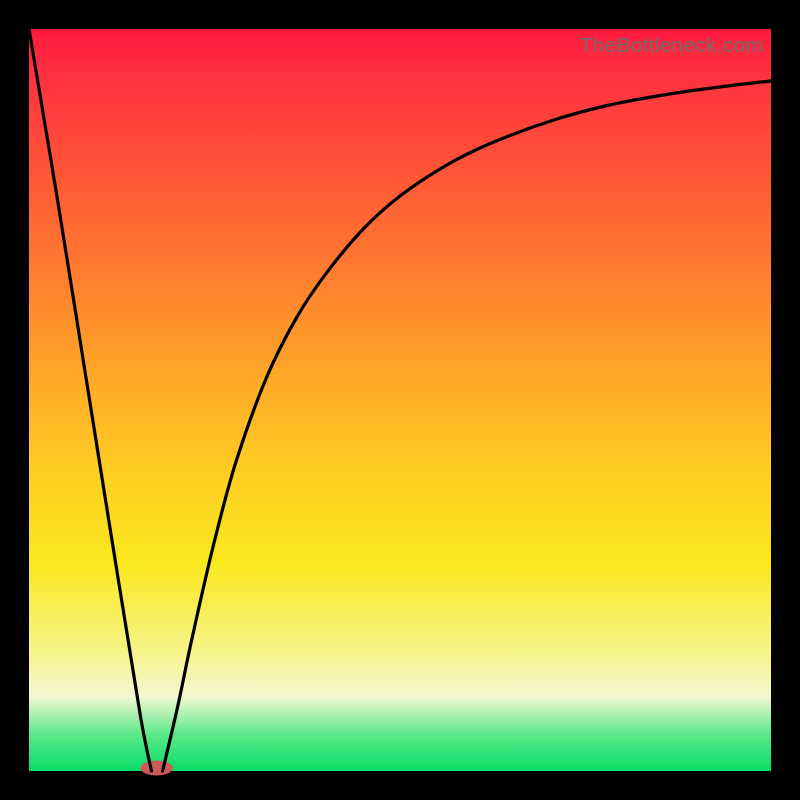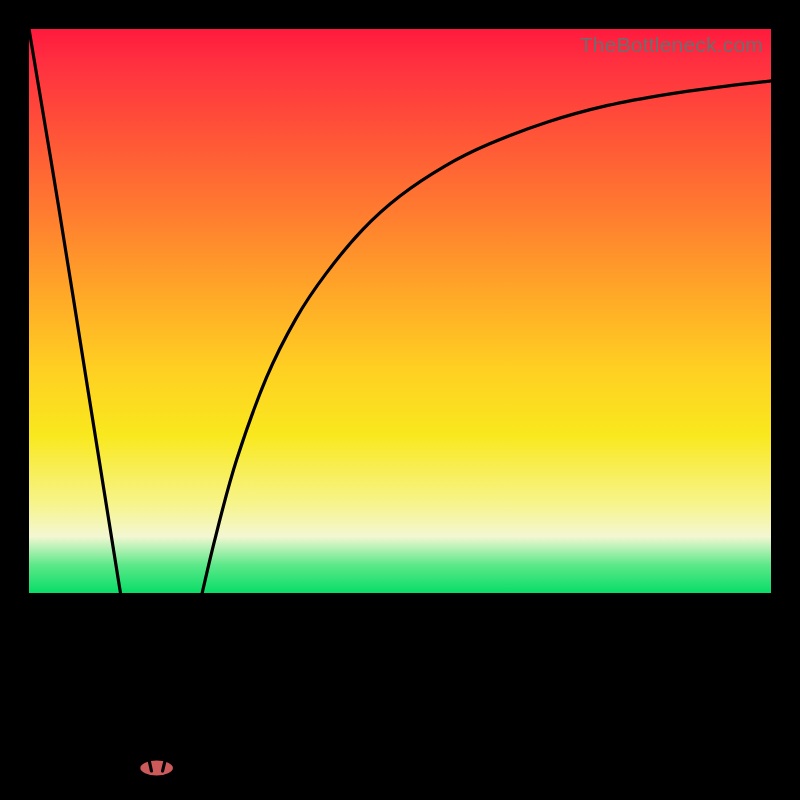--- a/index.html
+++ b/index.html
@@ -15,21 +15,21 @@
     position: relative;
     width: 800px;
     height: 800px;
     background: #000;
   }
   .plot-area {
     position: absolute;
     left: 29px;
     top: 29px;
     width: 742px;
-    height: 564px;
+    height: 742px;
     
     background: linear-gradient(to bottom,
       #ff1a3d 0%,
       #ff3040 6%,
       #ff5238 18%,
       #ff7a30 32%,
       #ffa528 46%,
       #ffcf22 60%,
       #f9e81e 72%,
       #f7f48a 84%,

